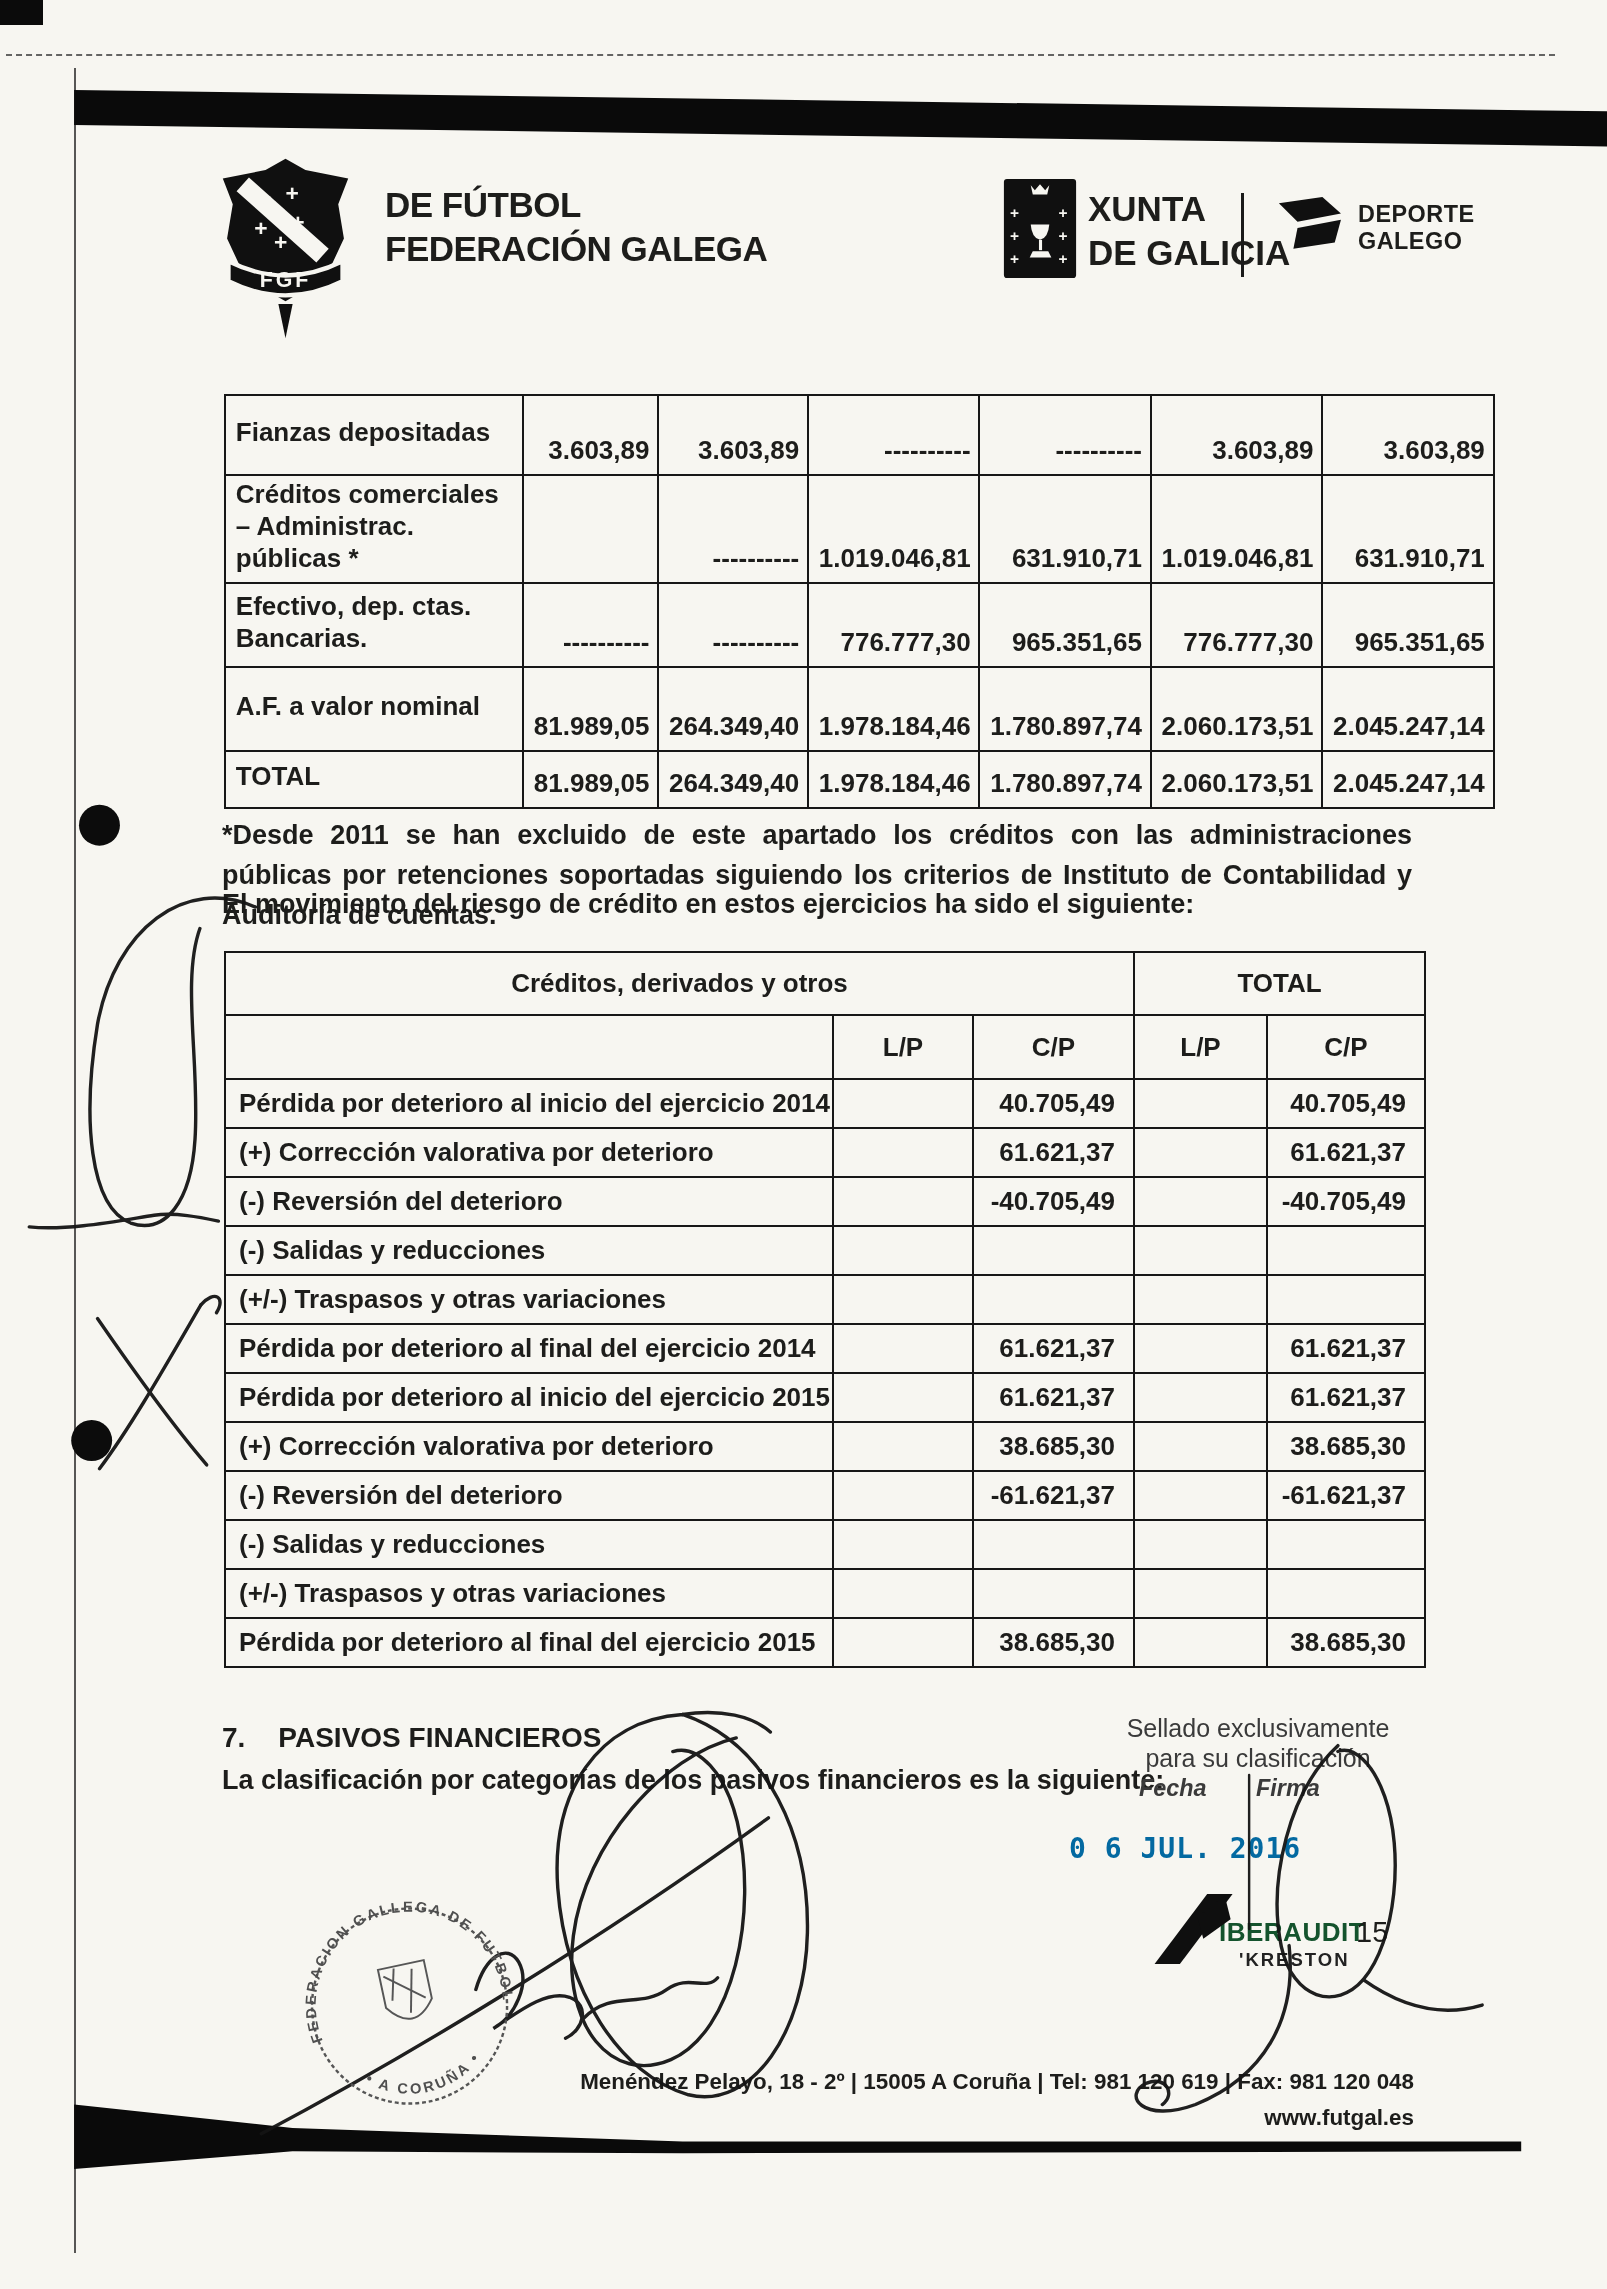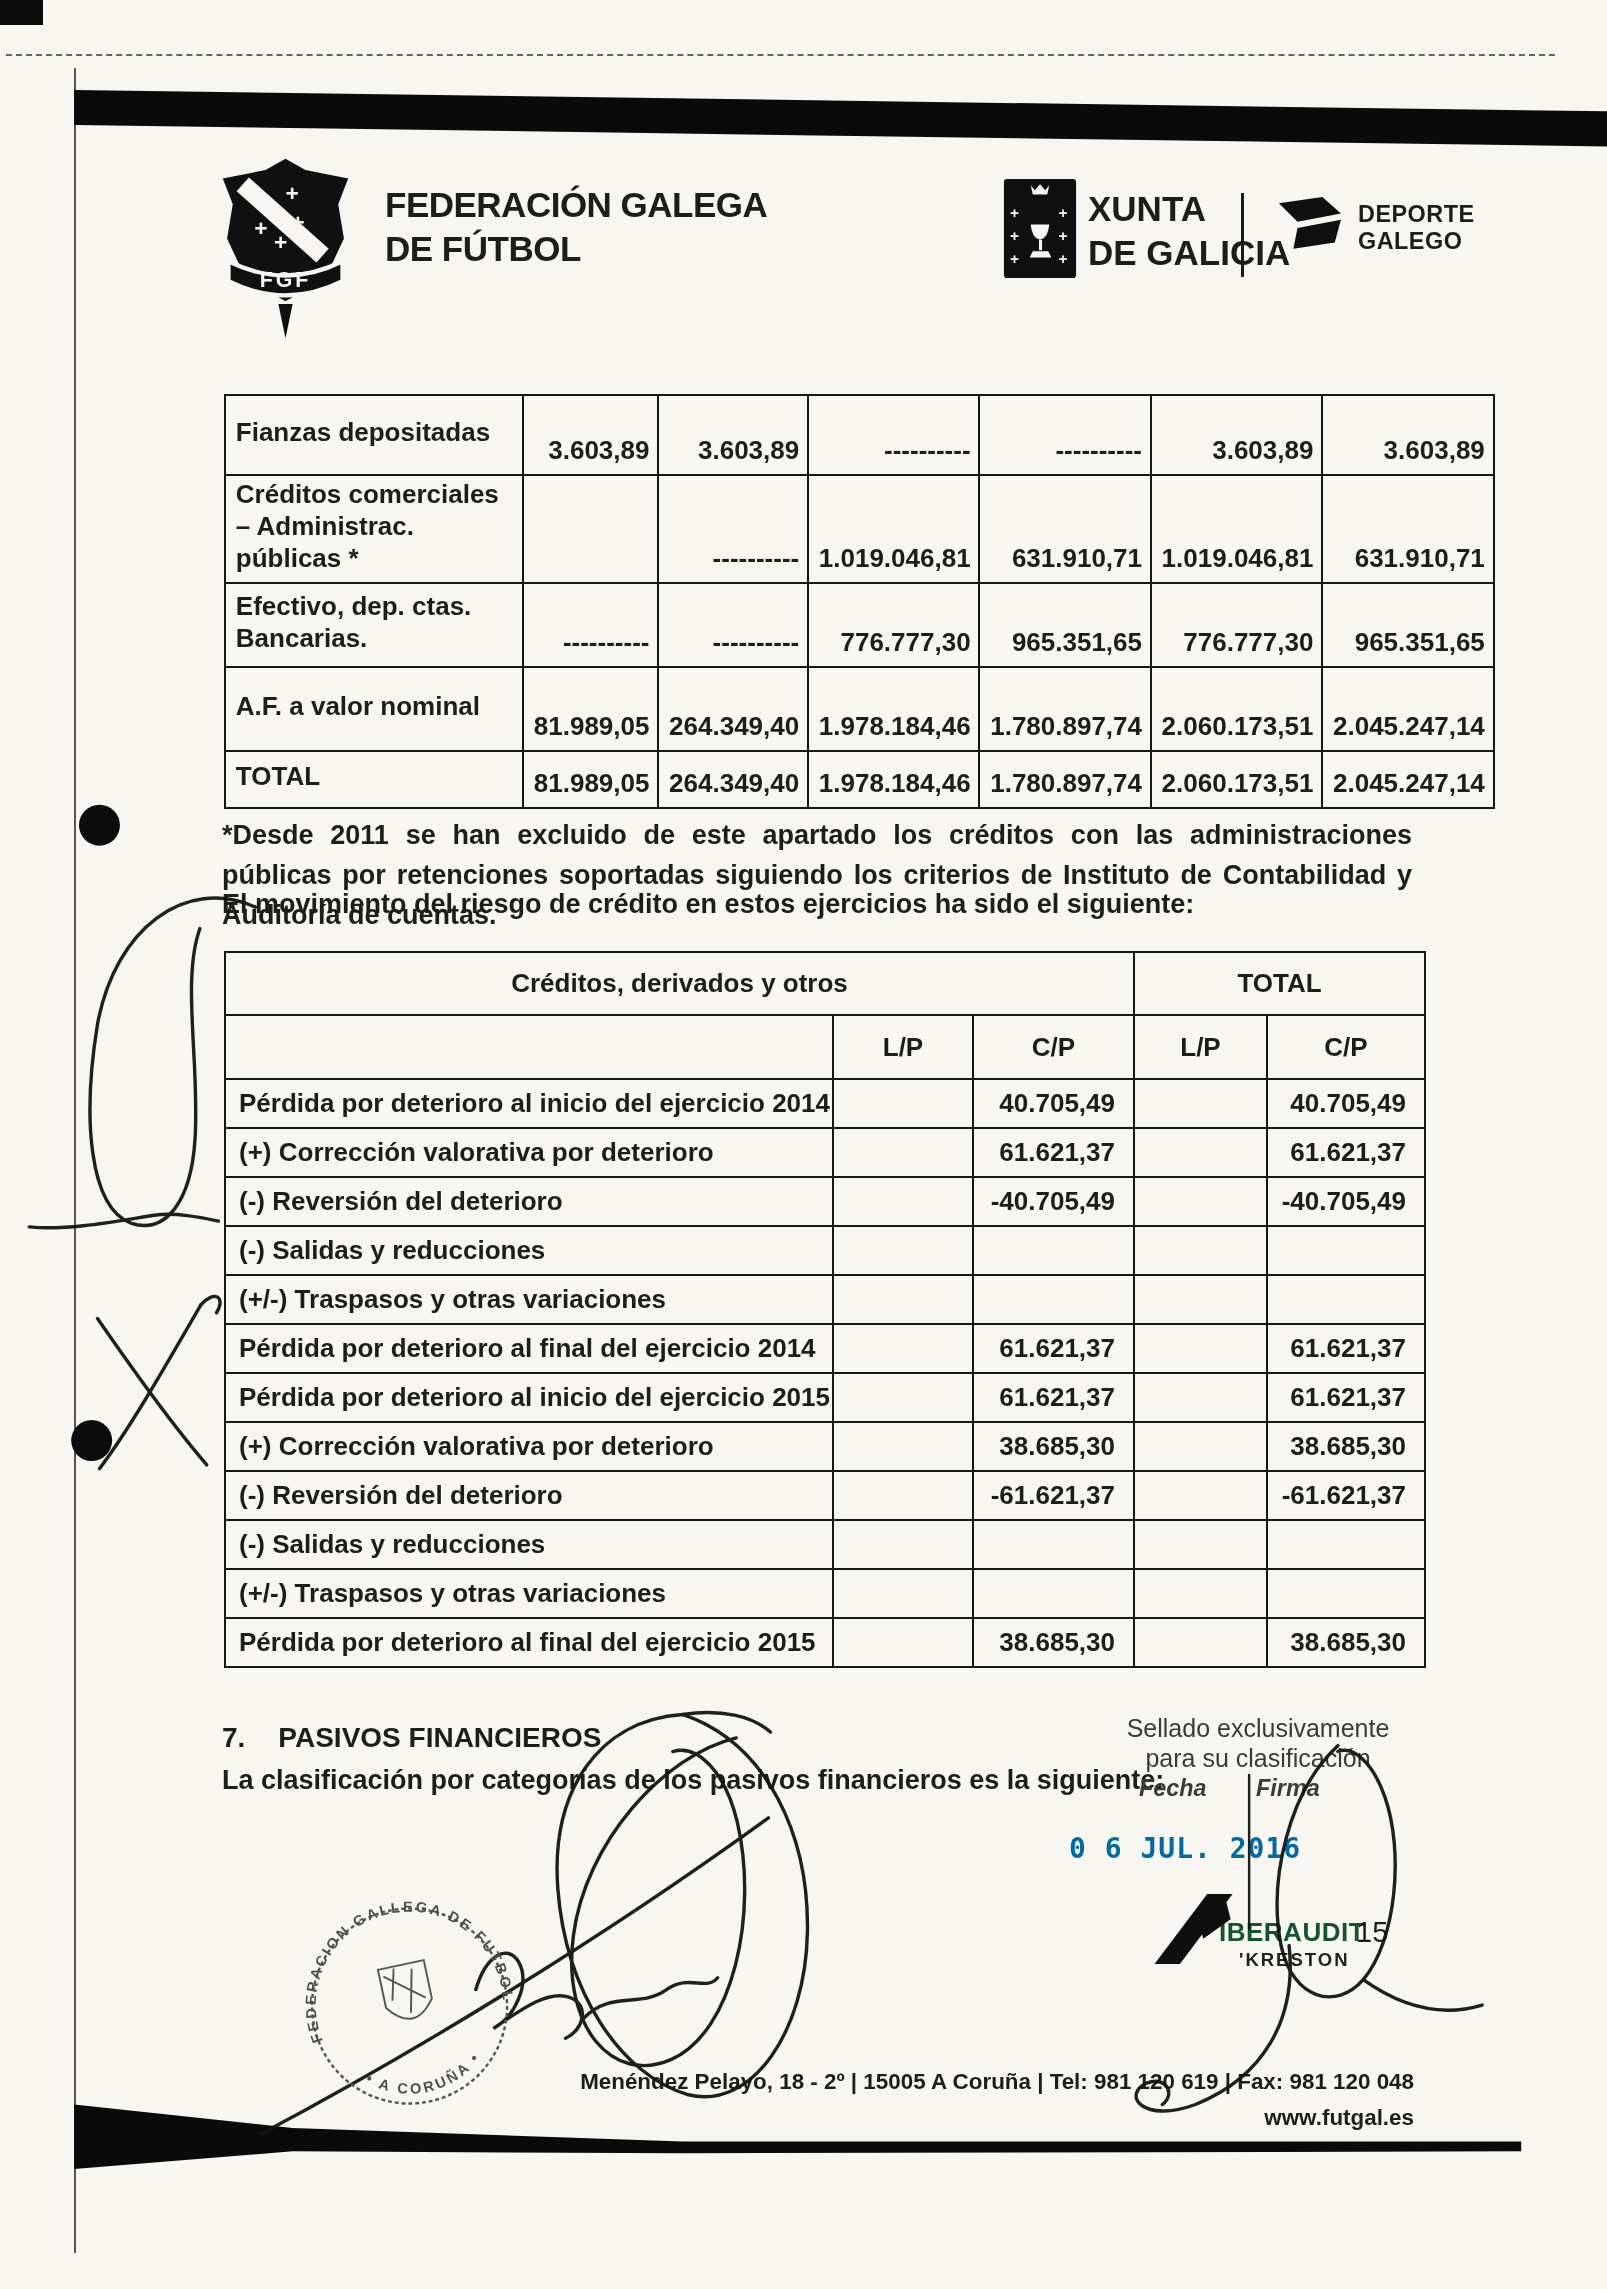--- a/index.html
+++ b/index.html
@@ -82,22 +82,22 @@
     <text x="44" y="40" font-size="16" font-weight="bold" fill="#f7f6f1">+</text>
     <text x="60" y="34" font-size="16" font-weight="bold" fill="#f7f6f1">+</text>
     <text x="38" y="58" font-size="16" font-weight="bold" fill="#f7f6f1">+</text>
     <text x="64" y="54" font-size="16" font-weight="bold" fill="#f7f6f1">+</text>
     <text x="52" y="68" font-size="16" font-weight="bold" fill="#f7f6f1">+</text>
     <path d="M20 76 Q60 96 100 76 L100 90 Q60 110 20 90 Z" fill="#101010" stroke="#f7f6f1" stroke-width="3"></path>
     <text x="60" y="94" font-size="15" font-weight="bold" fill="#f7f6f1" text-anchor="middle" letter-spacing="2">FGF</text>
     <path d="M55 106 L65 106 L60 130 Z" fill="#101010"></path>
   </svg>
   <div class="abs fgf-text">
+    <div>DE FÚTBOL</div>
     <div>FEDERACIÓN GALEGA</div>
-    <div>DE FÚTBOL</div>
   </div>
 
   <svg class="logo" style="left:1003px;top:179px;width:74px;height:99px" viewBox="0 0 70 96">
     <rect x="0" y="0" width="70" height="96" rx="3" fill="#101010"></rect>
     <path d="M26 6 l4 5 l5 -6 l5 6 l4 -5 l-2 9 h-14 Z" fill="#f7f6f1"></path>
     <text x="6" y="38" font-size="15" font-weight="bold" fill="#f7f6f1">+</text>
     <text x="6" y="60" font-size="15" font-weight="bold" fill="#f7f6f1">+</text>
     <text x="6" y="82" font-size="15" font-weight="bold" fill="#f7f6f1">+</text>
     <text x="53" y="38" font-size="15" font-weight="bold" fill="#f7f6f1">+</text>
     <text x="53" y="60" font-size="15" font-weight="bold" fill="#f7f6f1">+</text>

